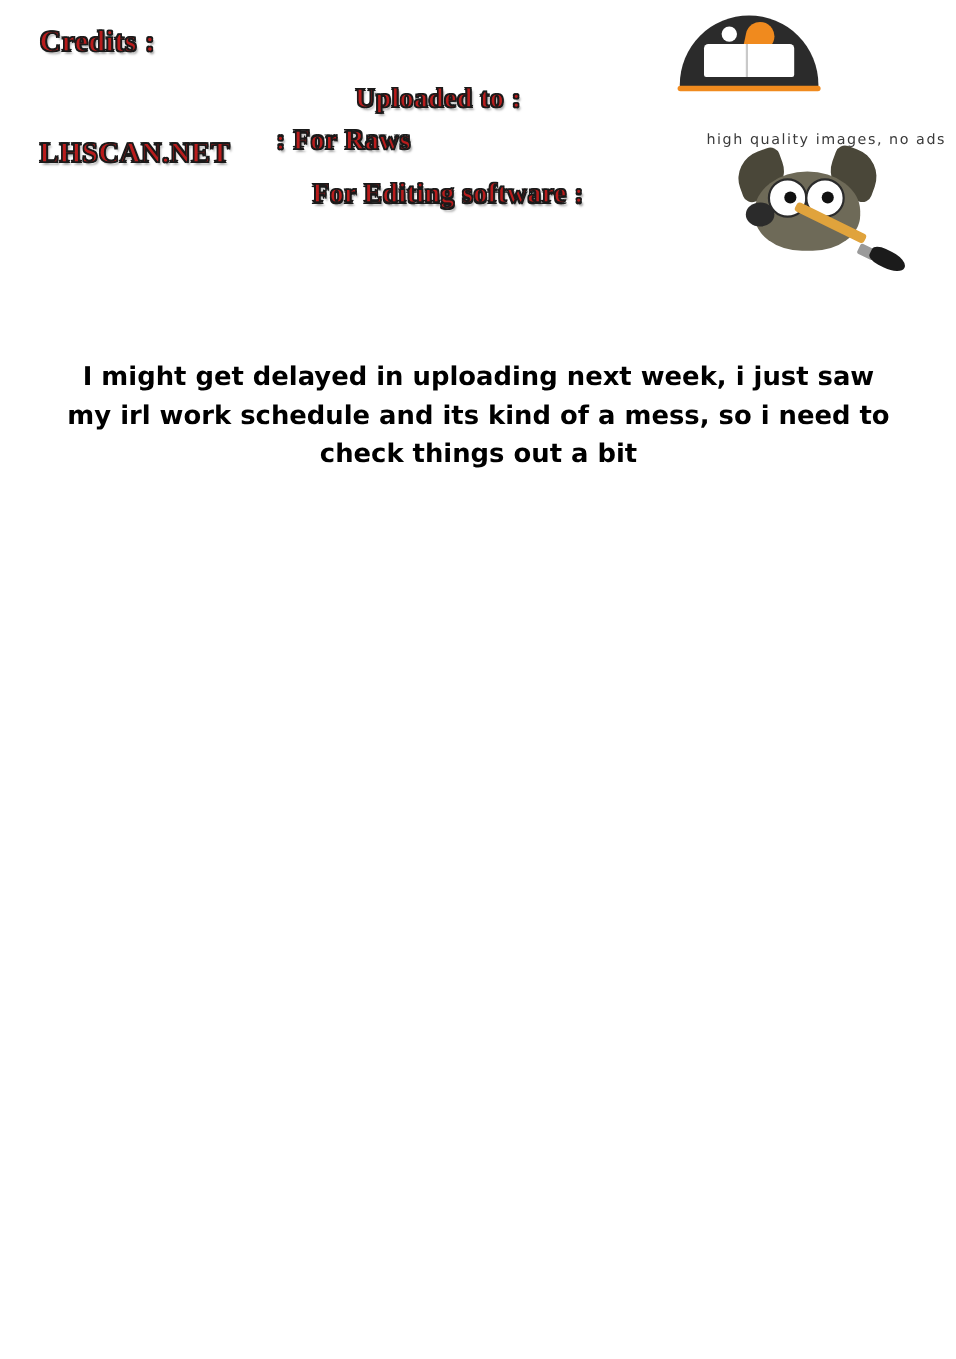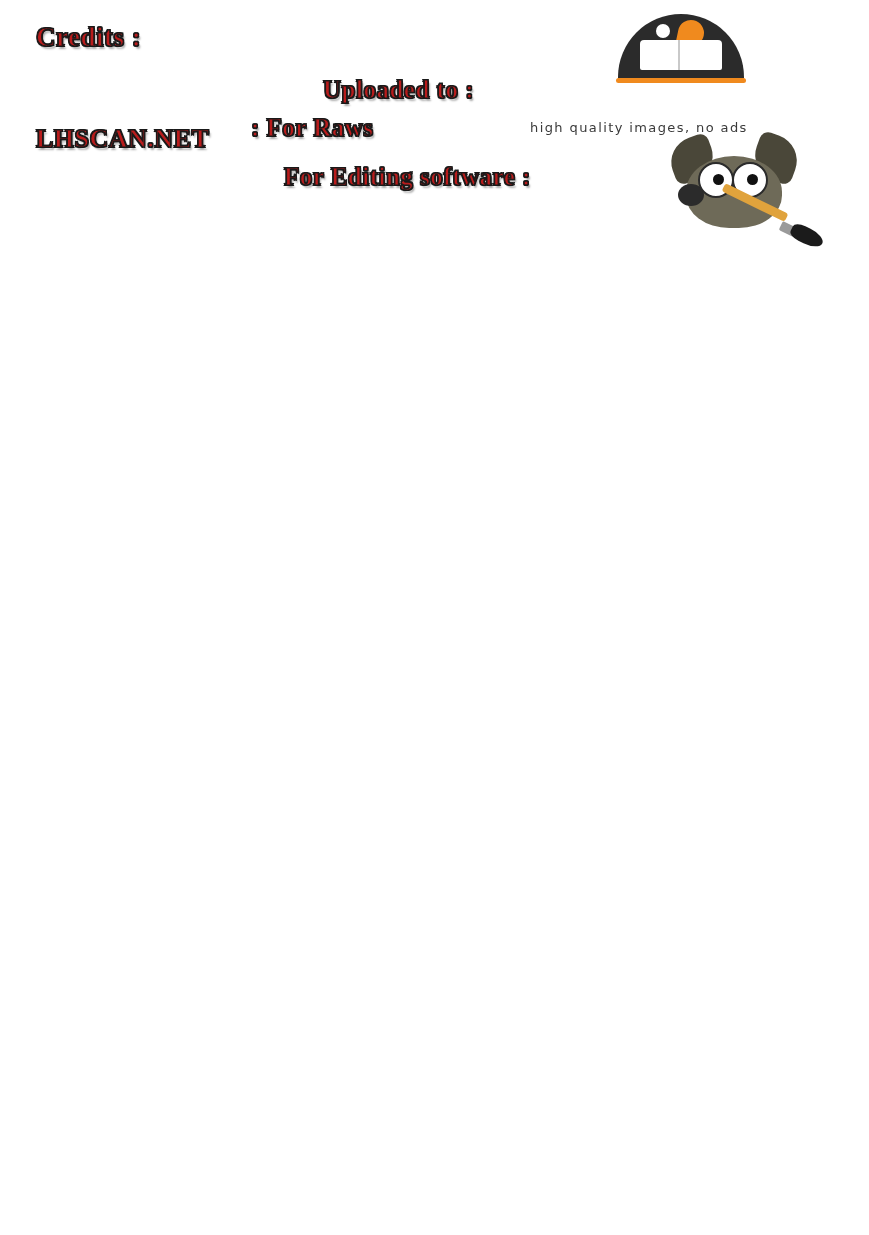--- a/index.html
+++ b/index.html
@@ -149,21 +149,21 @@
     font-size: 34px;
     letter-spacing: 4px;
     color: #1a1a1a;
     line-height: 36px;
   }
   .md-tagline {
     position: absolute;
     left: 0px;
     top: 106px;
     width: 330px;
-    text-align: left;
+    text-align: right;
     font-family: "DejaVu Sans", sans-serif;
     font-size: 13px;
     letter-spacing: 1.4px;
     color: #3a3a3a;
   }
 
   
   .gimp-mascot {
     position: absolute;
     left: 662px;
@@ -313,13 +313,14 @@
   </div>
   <div class="wilber-eye right">
     <div class="wilber-pupil"></div>
   </div>
   <div class="brush-handle"></div>
   <div class="brush-ferrule"></div>
   <div class="brush-tip"></div>
 </div>
 
 <div class="notes">
+  <p class="note-para">I might get delayed in uploading next week, i just saw my irl work schedule and its kind of a mess, so i need to check things out a bit</p>
 </div>
 
 </body></html>

